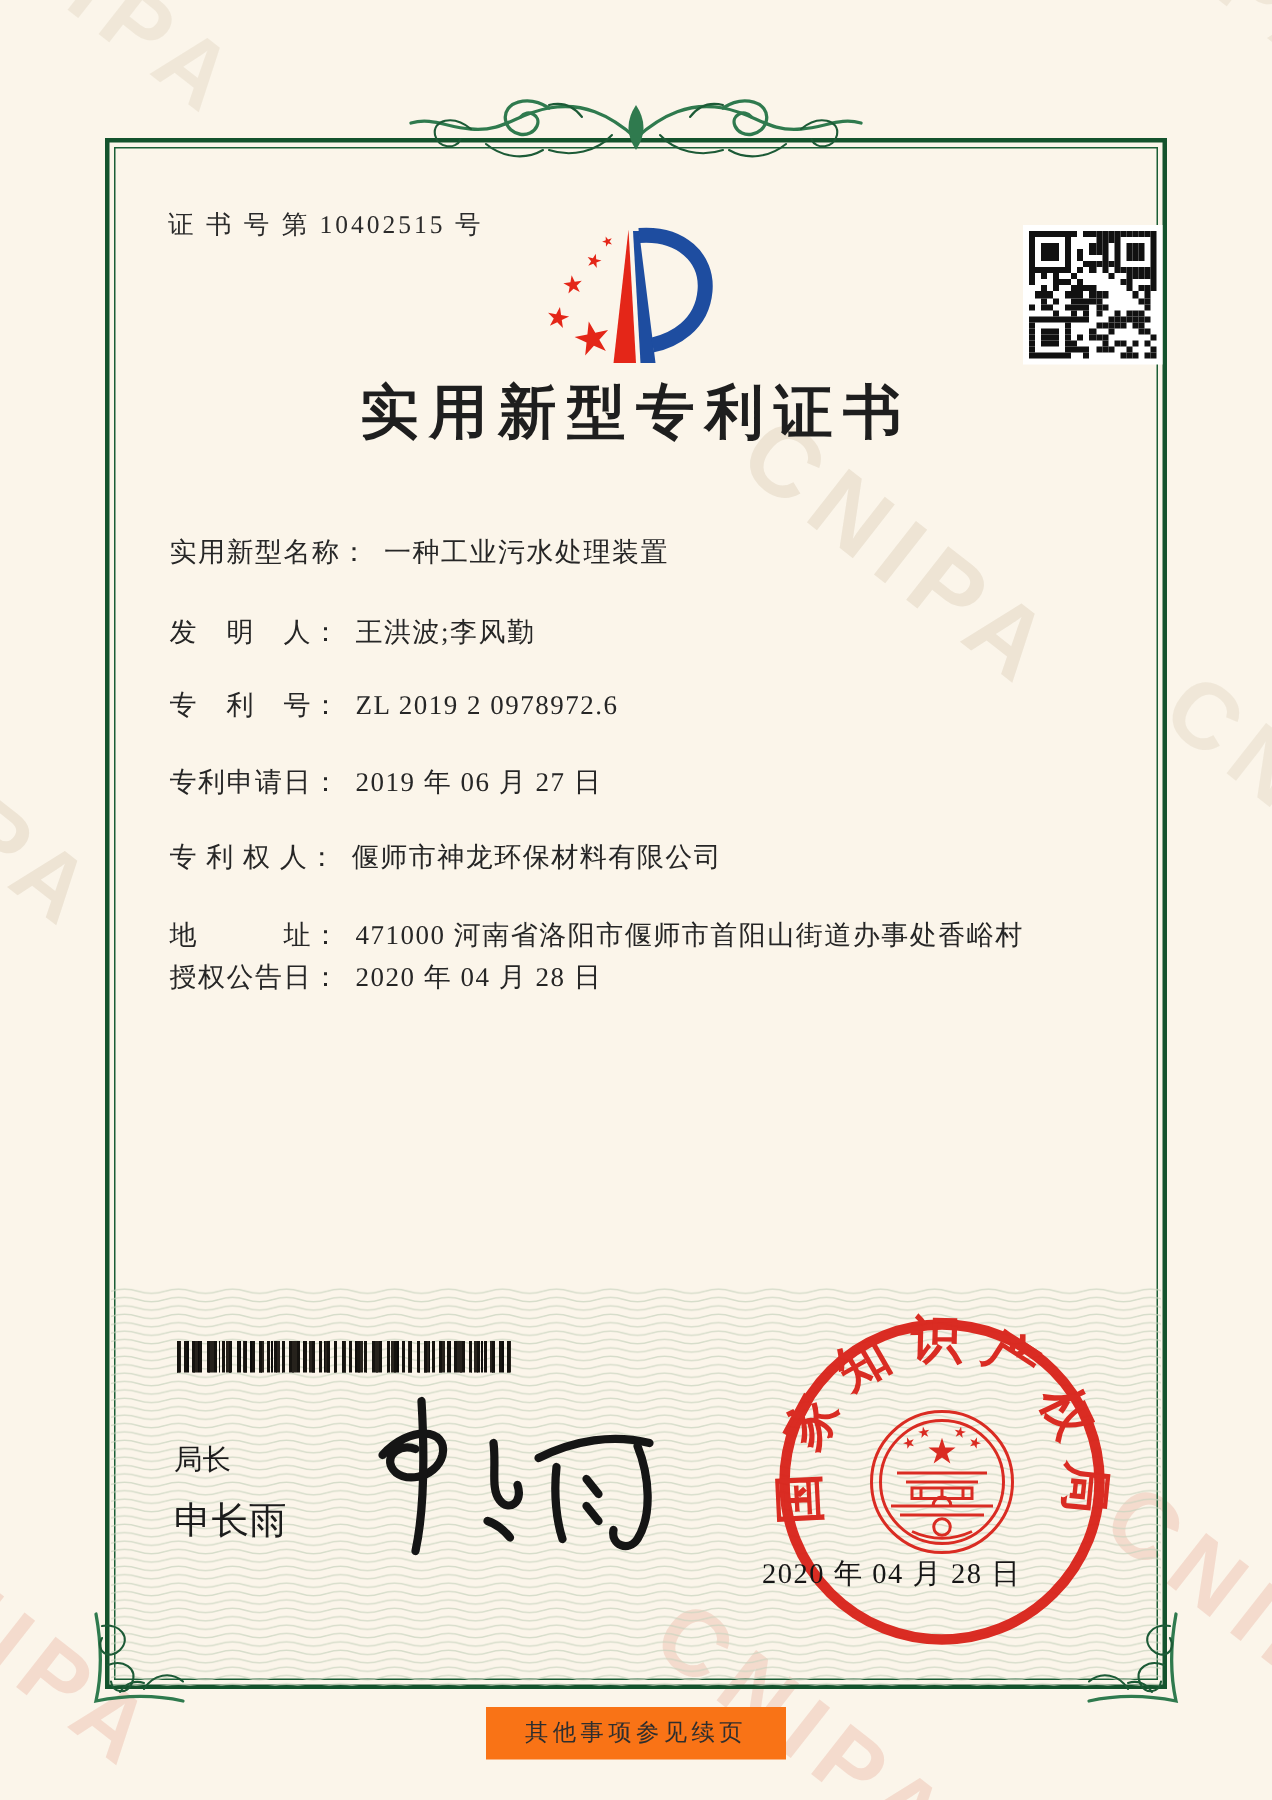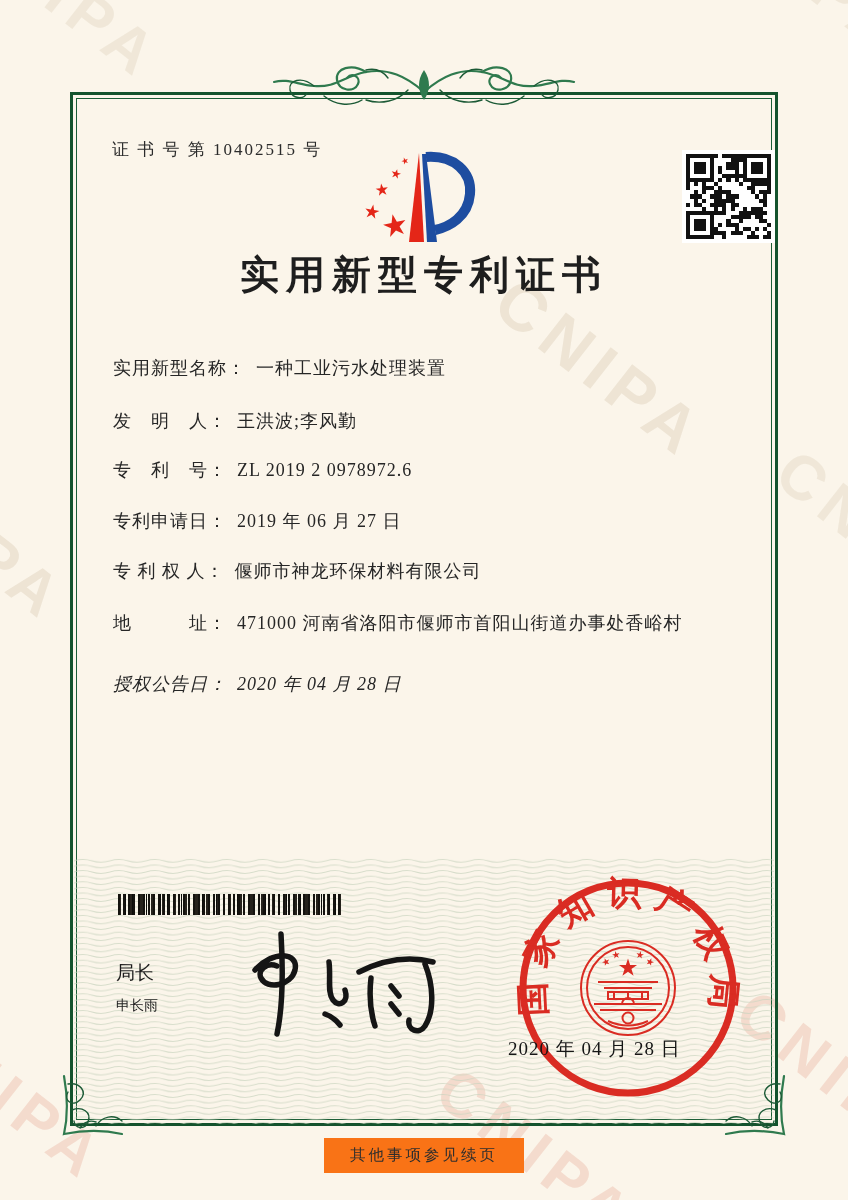--- a/index.html
+++ b/index.html
@@ -51,21 +51,21 @@
   
   .barcode{
     position:absolute;left:118px;top:894px;width:224px;height:21px;
     background:
       repeating-linear-gradient(90deg,#15130f 0 2px,transparent 2px 5px),
       repeating-linear-gradient(90deg,#26221c 0 3px,transparent 3px 11px),
       repeating-linear-gradient(90deg,#0d0c0a 0 1px,transparent 1px 7px);
   }
   .signer-role{position:absolute;left:116px;top:960px;font-size:19px;
     font-family:"Liberation Sans","DejaVu Sans",sans-serif;color:#1c1c1c;}
-  .signer-name{position:absolute;left:116px;top:997px;font-size:14px;
+  .signer-name{position:absolute;left:116px;top:997px;font-size:25px;
     font-family:"Liberation Sans","DejaVu Sans",sans-serif;color:#1c1c1c;}
   .autograph{position:absolute;left:233px;top:928px;}
   
   .seal{position:absolute;left:512px;top:872px;opacity:0.96;}
   .seal-org{font-size:34px;font-weight:bold;letter-spacing:12px;
     font-family:"Liberation Serif","DejaVu Serif",serif;fill:#d9241b;}
   .seal-date{
     position:absolute;left:508px;top:1036px;width:210px;font-size:19px;letter-spacing:1px;
     color:#161616;white-space:nowrap;
   }
@@ -610,21 +610,21 @@
     </div>
     <div class="frow" style="top:509px;">
       <span class="lbl">专利申请日：</span><span class="val">2019 年 06 月 27 日</span>
     </div>
     <div class="frow" style="top:559px;">
       <span class="lbl">专 利 权 人：</span><span class="val">偃师市神龙环保材料有限公司</span>
     </div>
     <div class="frow" style="top:611px;">
       <span class="lbl">地　　　址：</span><span class="val">471000 河南省洛阳市偃师市首阳山街道办事处香峪村</span>
     </div>
-    <div class="frow" style="top:672px;width:645px;font-style:italic;">
+    <div class="frow" style="top:639px;width:645px;">
       <span class="lbl">授权公告日：</span><span class="val">2020 年 04 月 28 日</span>
     </div>
   </div>
 
 
   <div class="barcode"></div>
 
   <div class="signer-role">局长</div>
   <div class="signer-name">申长雨</div>
 

